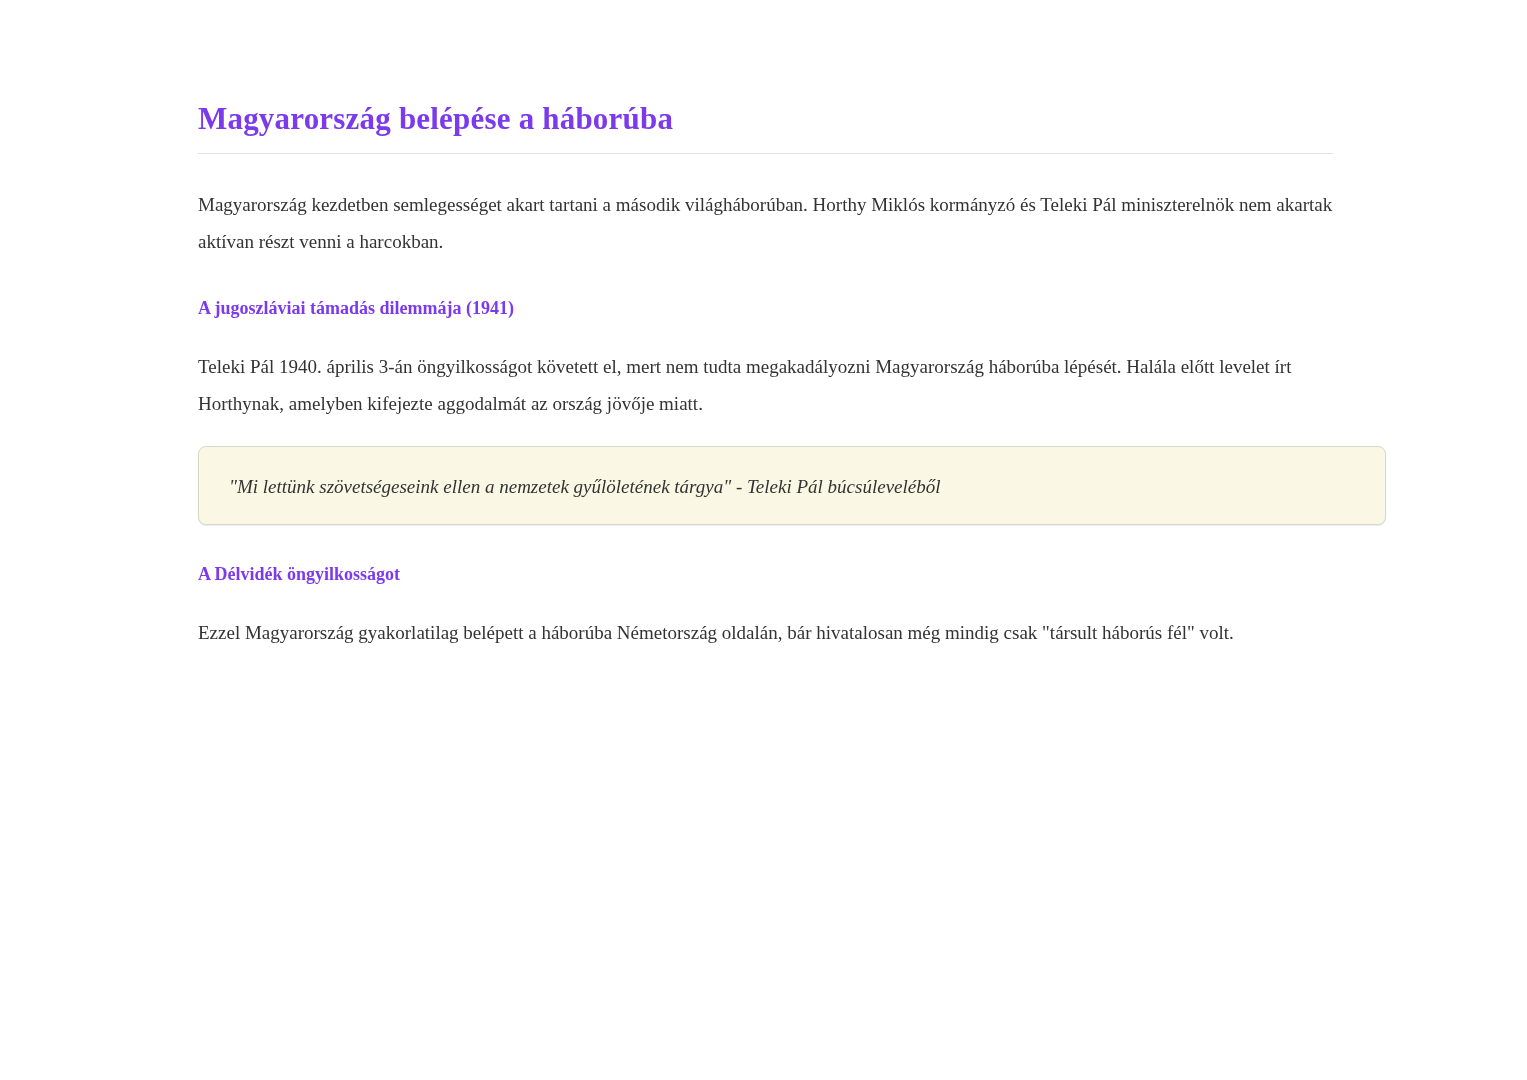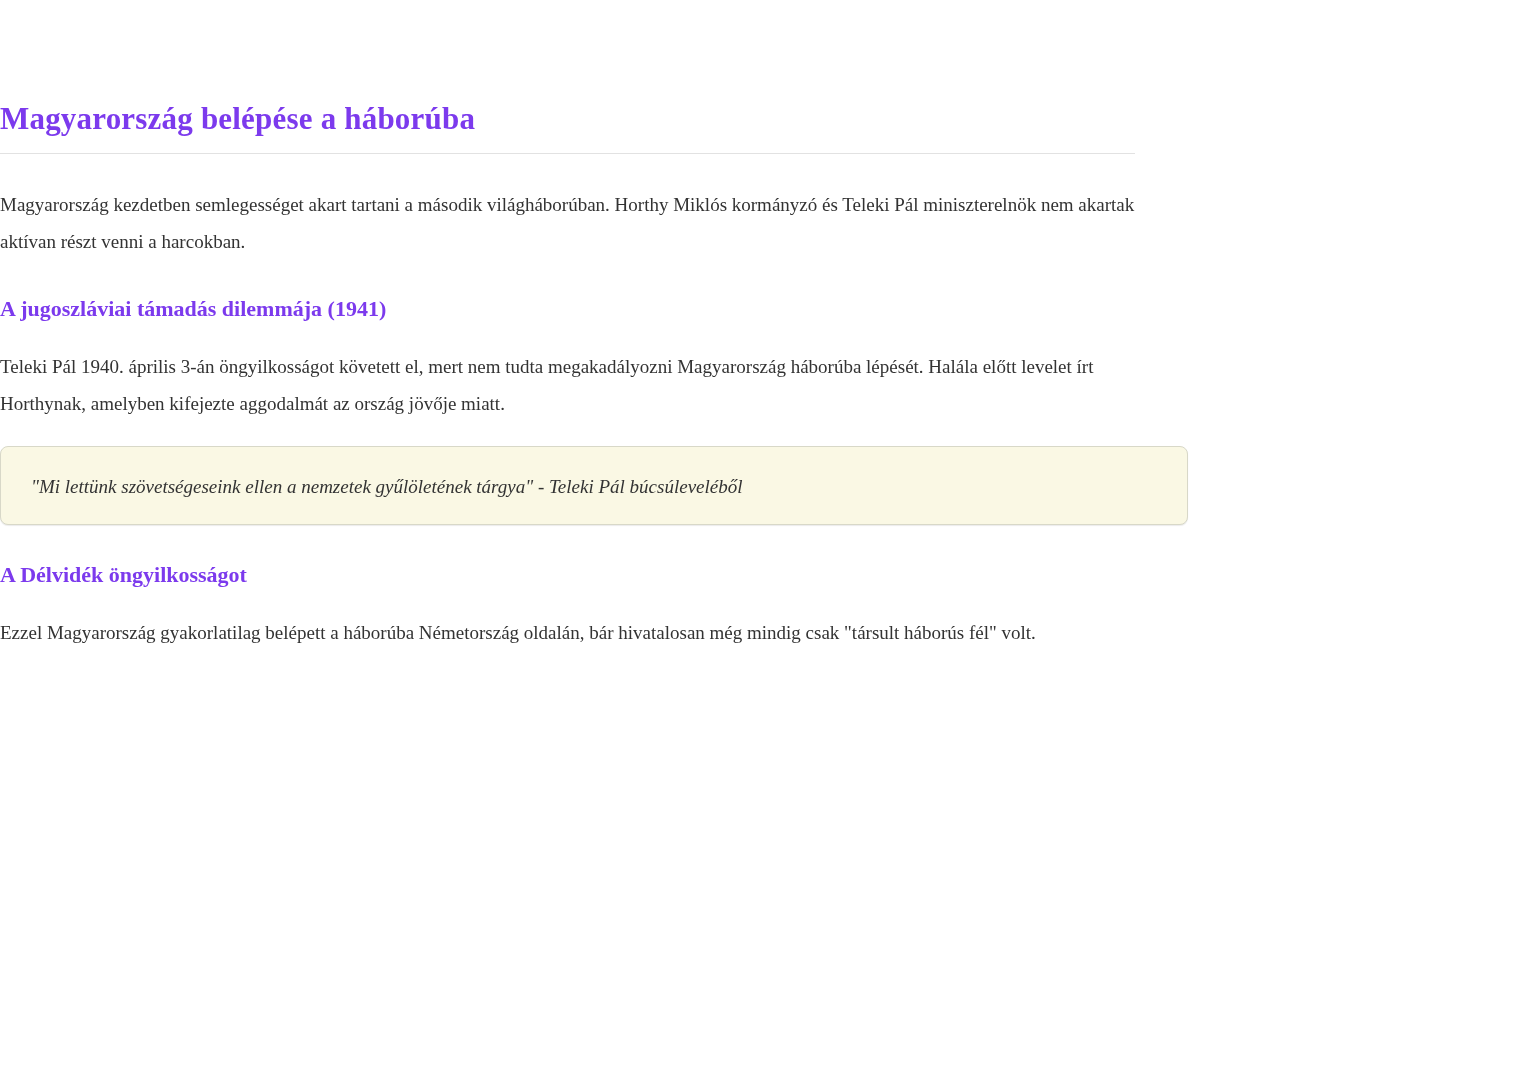--- a/index.html
+++ b/index.html
@@ -8,20 +8,21 @@
     background: #ffffff;
   }
   body {
     width: 1527px;
     height: 1080px;
     font-family: "Liberation Serif", "DejaVu Serif", serif;
     color: #333333;
     overflow: hidden;
   }
   .content {
+    margin-left: 198px;
     width: 1135px;
     padding-top: 100px;
   }
   h1.page-title {
     font-size: 31px;
     line-height: 38px;
     font-weight: 700;
     color: #7c3aed;
     margin: 0 0 15px 0;
     letter-spacing: 0.2px;
@@ -32,21 +33,21 @@
     height: 0;
     margin: 0 0 32px 0;
   }
   p.body-paragraph {
     font-size: 19px;
     line-height: 37px;
     margin: 0 0 24px 0;
     color: #333333;
   }
   h2.section-heading {
-    font-size: 22px;
+    font-size: 18px;
     line-height: 27px;
     font-weight: 700;
     color: #7c3aed;
     margin: 35px 0 26px 0;
   }
   blockquote.quote-box {
     margin: 21px -53px 36px 0;
     background: #faf8e4;
     border: 1px solid #d8d8c8;
     border-radius: 8px;

